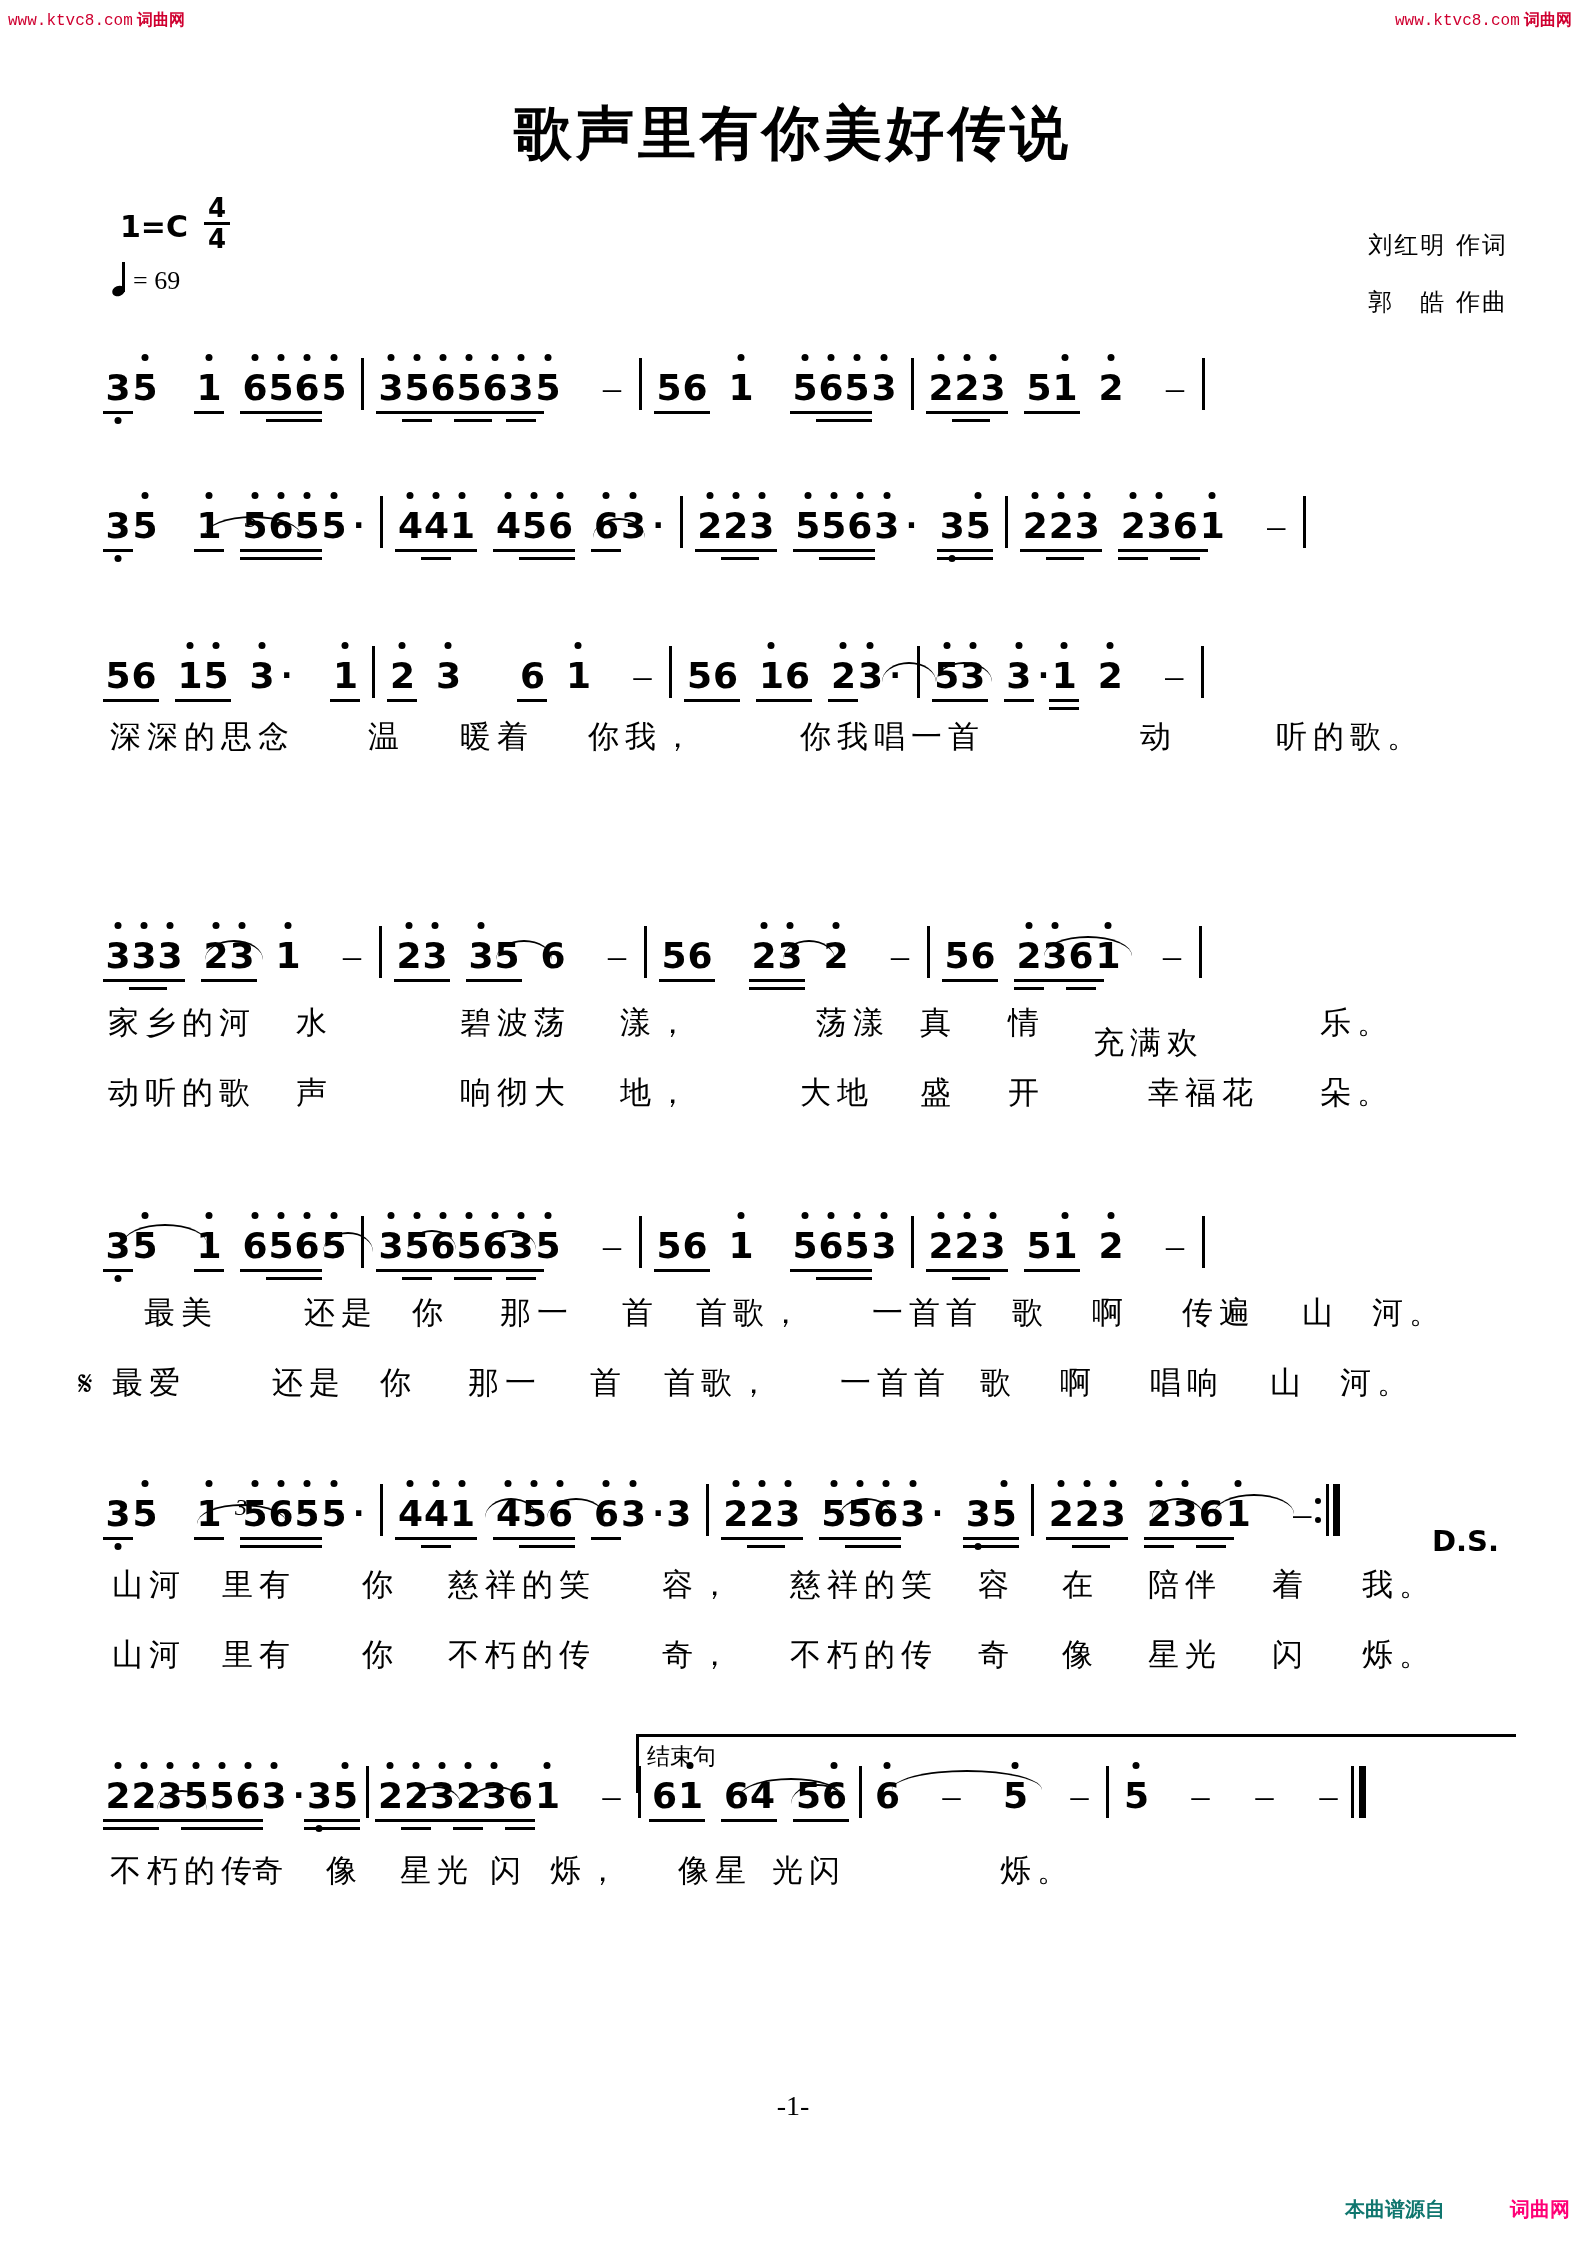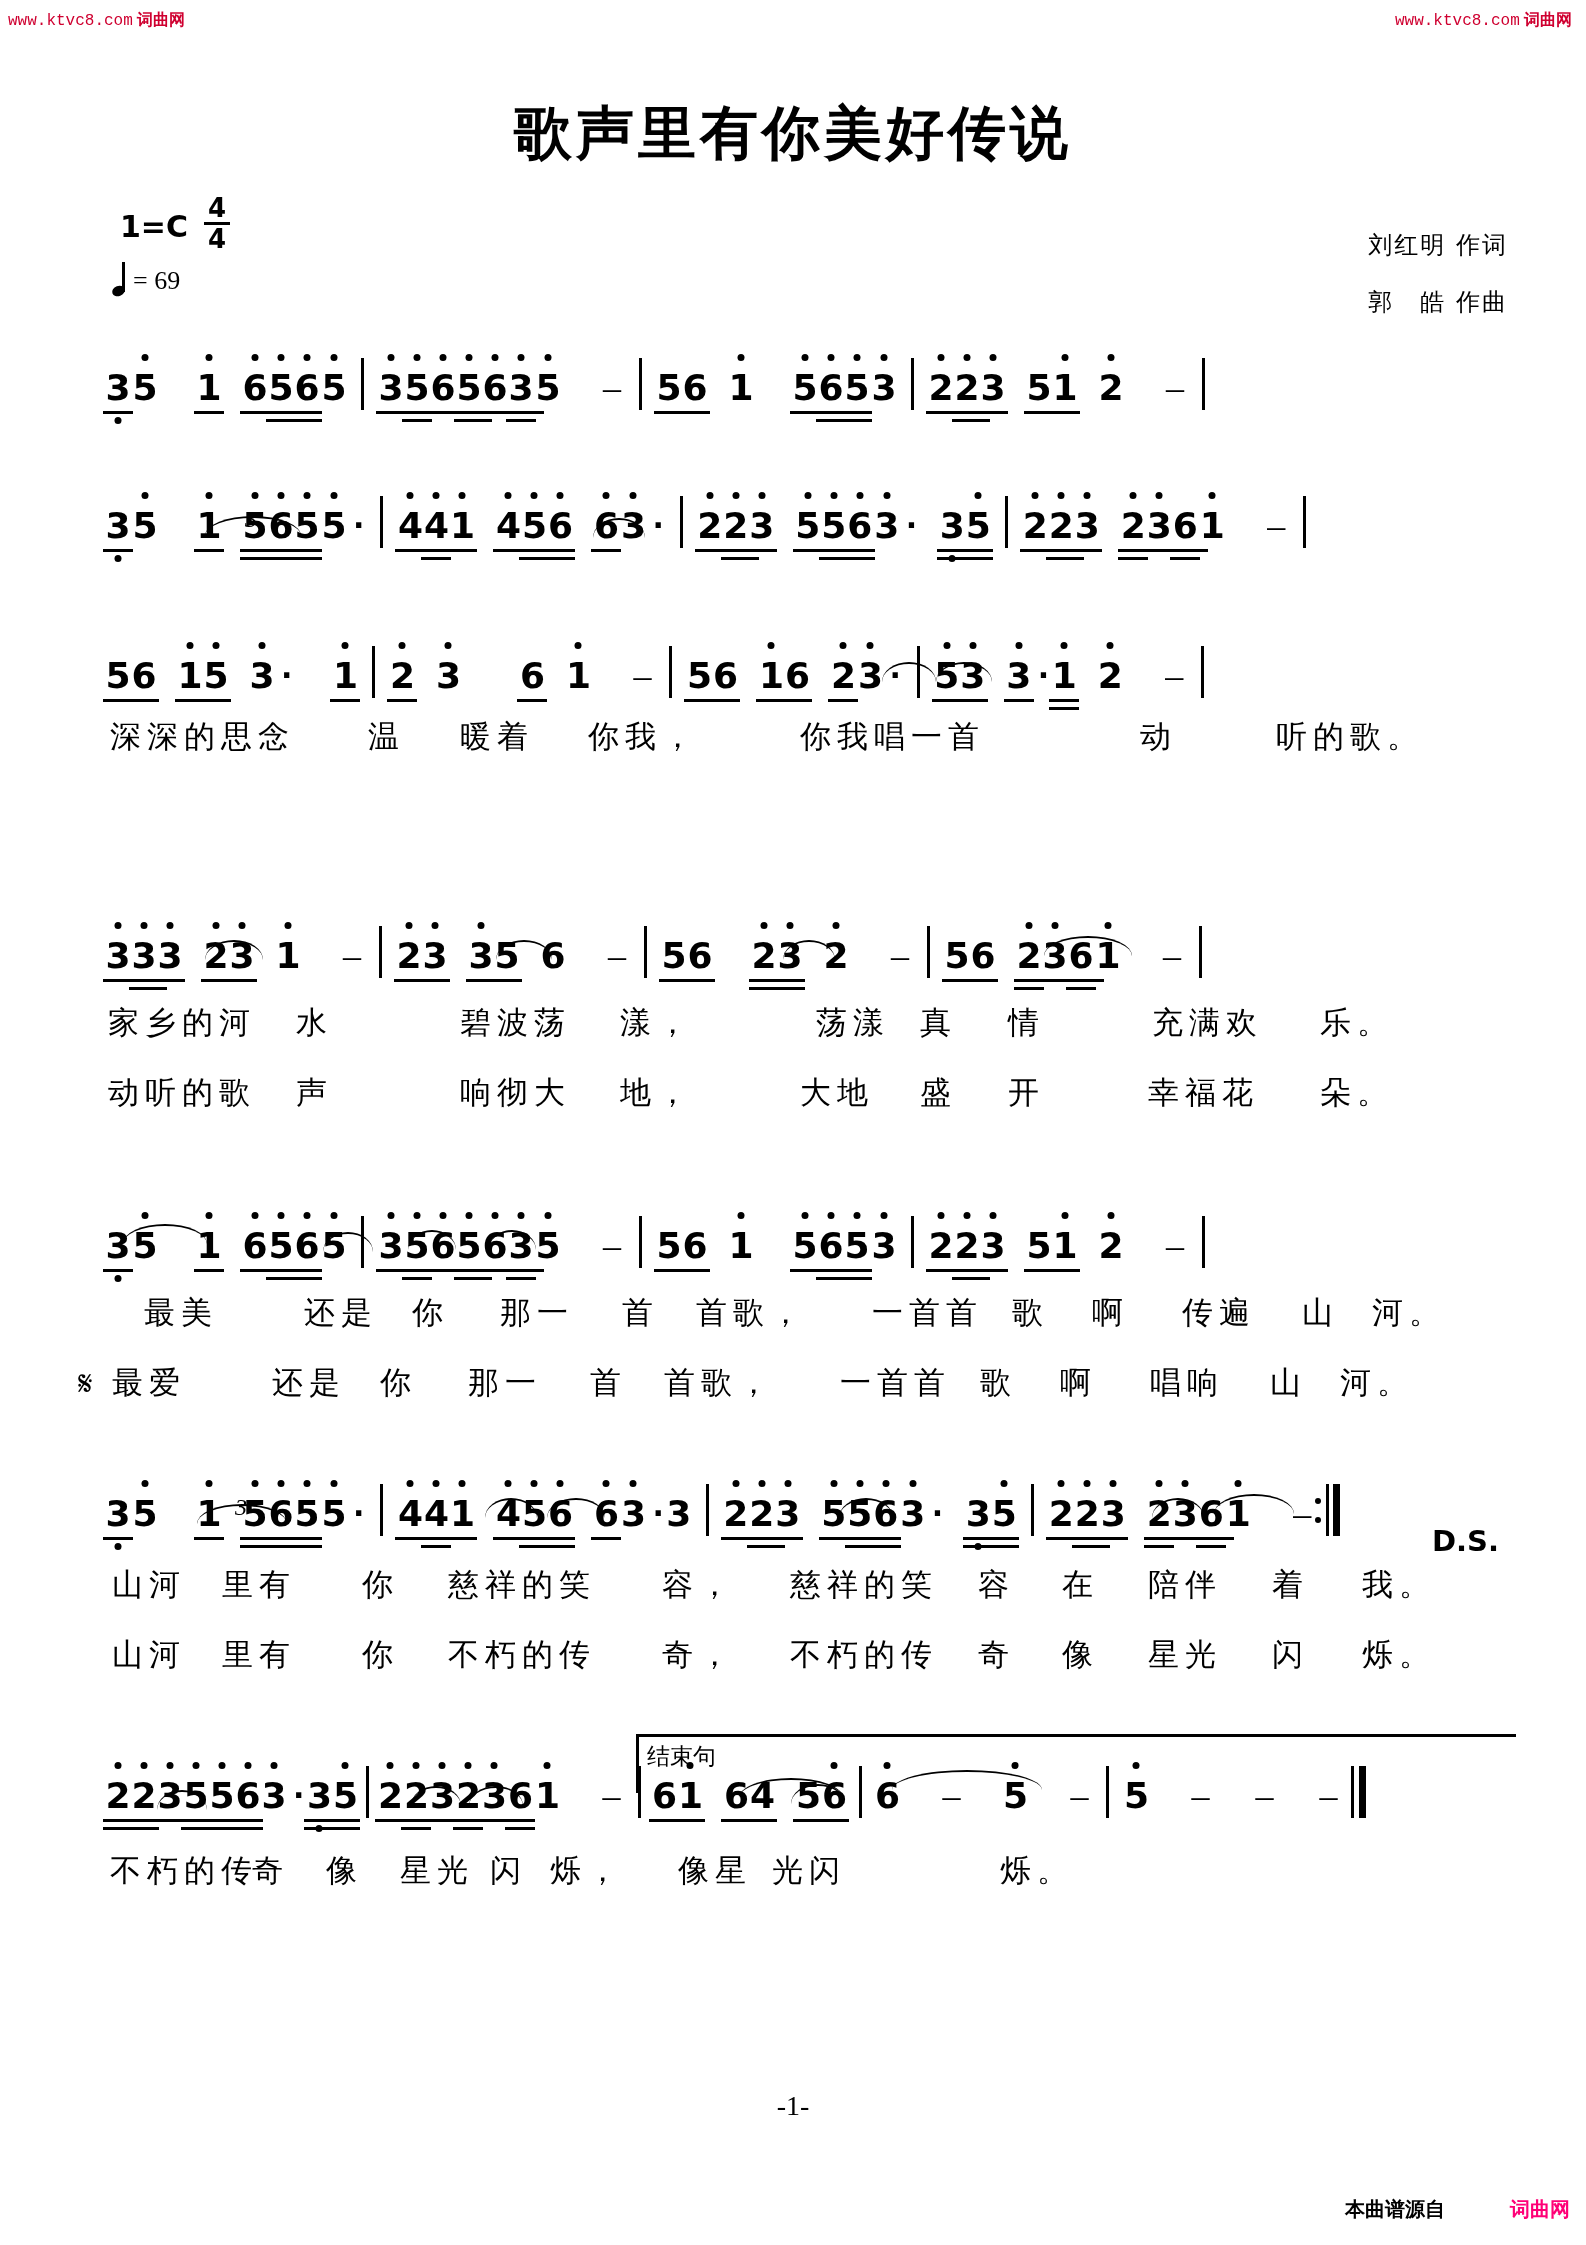--- a/index.html
+++ b/index.html
@@ -299,21 +299,21 @@
   }
   .footer {
     position: absolute;
     right: 16px;
     top: 2196px;
     font-family: "DejaVu Sans", sans-serif;
     font-weight: bold;
     font-size: 20px;
     white-space: nowrap;
   }
-  .footer .src { color: #000000; }
+  .footer .src { color: #0f766e; }
   .footer .site { color: #ff0077; margin-left: 58px; }
 </style>
 </head>
 <body>
 
 <div class="wm wm-left">
   <span class="url">www.ktvc8.com</span>
   <span class="cn">词曲网</span>
 </div>
 <div class="wm wm-right">
@@ -571,21 +571,21 @@
   </div>
 
   <div class="lyric-row" style="margin-top:18px;">
     <span class="ly" style="left:108px;">家乡的河</span>
     <span class="ly" style="left:296px;">水</span>
     <span class="ly" style="left:460px;">碧波荡</span>
     <span class="ly" style="left:620px;">漾，</span>
     <span class="ly" style="left:816px;">荡漾</span>
     <span class="ly" style="left:920px;">真</span>
     <span class="ly" style="left:1008px;">情</span>
-    <span class="ly" style="left:1152px;">充满欢</span>
+    <span class="ly" style="left:1093px;margin-top:20px;">充满欢</span>
     <span class="ly" style="left:1320px;">乐。</span>
   </div>
   <div class="lyric-row" style="margin-top:12px;">
     <span class="ly" style="left:108px;">动听的歌</span>
     <span class="ly" style="left:296px;">声</span>
     <span class="ly" style="left:460px;">响彻大</span>
     <span class="ly" style="left:620px;">地，</span>
     <span class="ly" style="left:800px;">大地</span>
     <span class="ly" style="left:920px;">盛</span>
     <span class="ly" style="left:1008px;">开</span>

